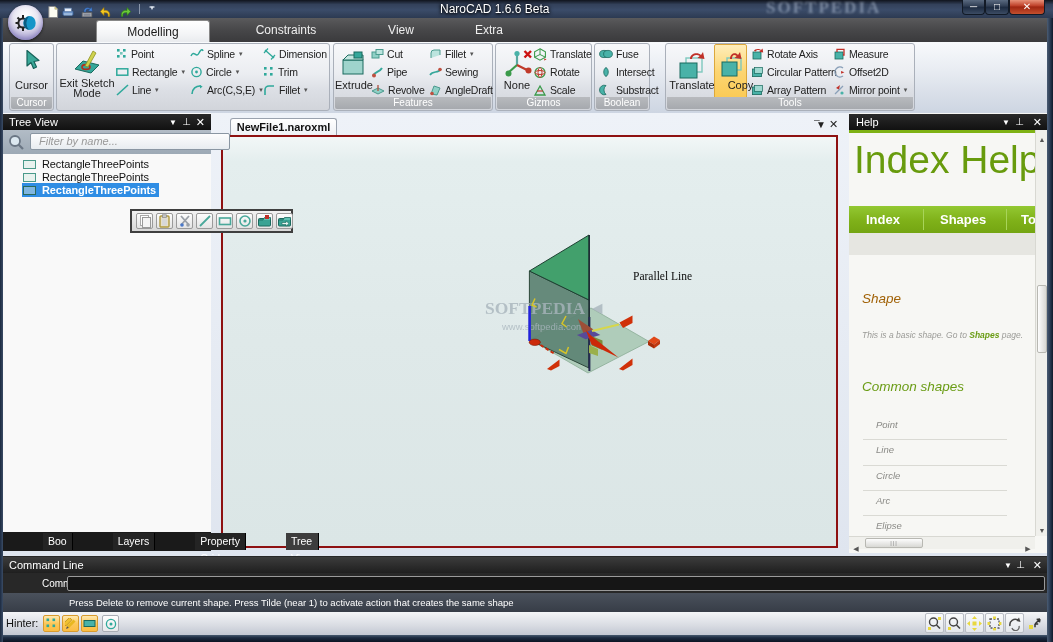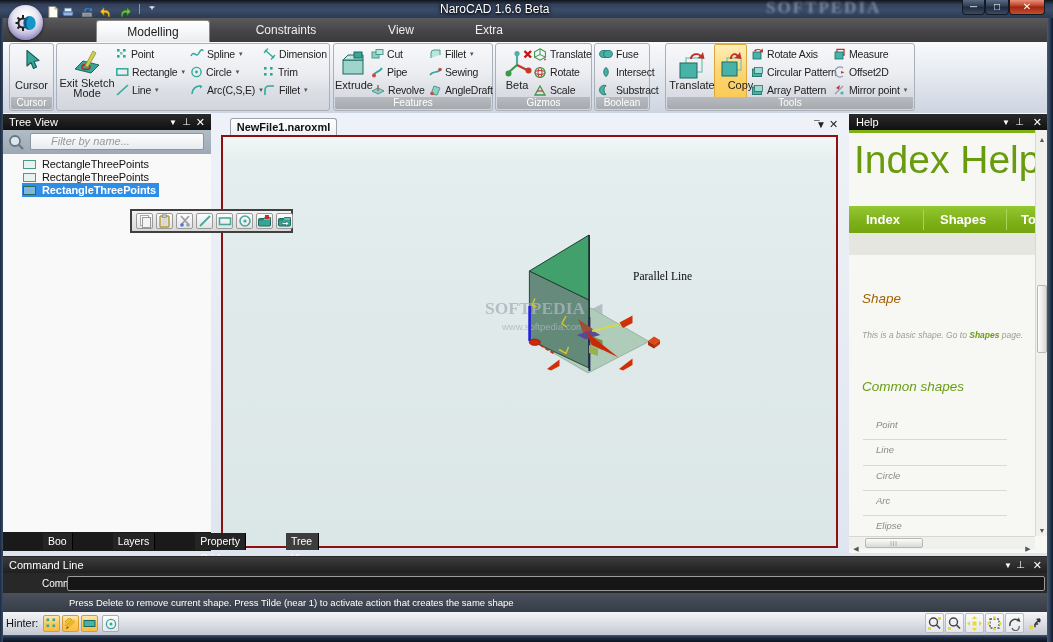--- a/index.html
+++ b/index.html
@@ -39,22 +39,22 @@
 .col{position:absolute;top:1px;}
 .it{height:18px;display:flex;align-items:center;font-size:10.5px;letter-spacing:-0.2px;color:#222;white-space:nowrap;}
 .it svg{margin-right:3px;}
 .da{font-size:7px;color:#555;margin-left:4px;}
 
 #main{position:absolute;left:3px;top:113px;width:1047px;height:443px;background:#dfe5ef;}
 
 #treepanel{position:absolute;left:0;top:0;width:208px;height:438px;background:#f9f9f9;}
 #treehdr{position:absolute;left:0;top:1px;width:208px;height:16px;background:linear-gradient(180deg,#2a2a2a,#111);color:#fff;font-size:11px;}
 #treesearch{position:absolute;left:0;top:17px;width:208px;height:24px;background:linear-gradient(180deg,#b2bcc6,#9da9b5);}
-#searchbox{position:absolute;left:27px;top:3px;width:174px;height:17px;background:linear-gradient(180deg,#fdfdfd,#e8ecf0);border:1px solid #8a96a2;border-radius:2px;box-sizing:border-box;
- font-style:italic;color:#999;font-size:11px;line-height:15px;padding-left:20px;}
+#searchbox{position:absolute;left:27px;top:3px;width:200px;height:17px;background:linear-gradient(180deg,#fdfdfd,#e8ecf0);border:1px solid #8a96a2;border-radius:2px;box-sizing:border-box;
+ font-style:italic;color:#999;font-size:11px;line-height:15px;padding-left:8px;}
 .titem{position:absolute;left:20px;height:14px;display:flex;align-items:center;font-size:11px;letter-spacing:-0.1px;color:#111;}
 .ticon{width:13px;height:9px;border:1.5px solid #4a9a8a;background:#e8f2ee;margin-right:6px;box-sizing:border-box;}
 #treetabs{position:absolute;left:0;top:419px;width:208px;height:19px;background:#1a1a1a;display:flex;}
 .ttab{height:17px;margin-top:1px;line-height:17px;color:#fff;font-size:10.5px;padding:0 5px;background:#242424;border-right:1px solid #000;margin-left:40px;}
 
 #docarea{position:absolute;left:208px;top:0;width:641px;height:443px;background:linear-gradient(180deg,#eef2f8,#dfe5ef);padding-left:24px;}
 #doctab{position:absolute;left:19px;top:5px;width:107px;height:17px;background:linear-gradient(180deg,#fff,#eef1f5);
  border:1px solid #9aa2ae;border-bottom:none;border-radius:3px 3px 0 0;box-sizing:border-box;
  font-size:11px;font-weight:bold;color:#111;text-align:center;line-height:16px;}
 #canvas{position:absolute;left:10px;top:22px;width:617px;height:413px;border:2px solid #8e1111;box-sizing:border-box;
@@ -244,21 +244,21 @@
     <div class="grp" style="left:492px;width:97px;">
       <svg style="position:absolute;left:8px;top:4px;" width="34" height="33" viewBox="0 0 34 33">
         <line x1="13" y1="17" x2="13" y2="7" stroke="#5aa8a0" stroke-width="2.2"></line>
         <line x1="13" y1="17" x2="5" y2="24" stroke="#3a9a4a" stroke-width="2.2"></line>
         <line x1="13" y1="17" x2="23" y2="22" stroke="#c03a2a" stroke-width="2.2"></line>
         <circle cx="13" cy="5.5" r="2.6" fill="#49b2a8"></circle>
         <circle cx="4.5" cy="25.5" r="3" fill="#3a9a4a"></circle>
         <circle cx="24.5" cy="22.5" r="3" fill="#c03a2a"></circle>
         <path d="M20.5 3 L27 9.5 M27 3 L20.5 9.5" stroke="#cc1111" stroke-width="2.4"></path>
       </svg>
-      <div class="cap1" style="left:0;width:42px;top:36px;">Beta</div>
+      <div class="cap1" style="left:0;width:42px;top:36px;">None</div>
       <div class="col" style="left:37px;">
         <div class="it"><svg width="14" height="13" viewBox="0 0 14 13">
               <polygon points="7,0.8 12.4,3.8 12.4,9.2 7,12.2 1.6,9.2 1.6,3.8" fill="none" stroke="#3a9a4a" stroke-width="1.1"></polygon>
               <path d="M7 6.5 L7 0.8 M7 6.5 L12.4 9.2 M7 6.5 L1.6 9.2" stroke="#3a9a4a" stroke-width="1"></path>
               <path d="M11.4 10.2 l2.2 1.4 -2.5 0.8" fill="#c03a2a"></path>
             </svg>Translate</div>
         <div class="it"><svg width="14" height="13" viewBox="0 0 14 13">
               <circle cx="7" cy="6.5" r="5" fill="none" stroke="#3a9a4a" stroke-width="1.2"></circle>
               <ellipse cx="7" cy="6.5" rx="5" ry="2" fill="none" stroke="#c03a2a" stroke-width="1"></ellipse>
               <ellipse cx="7" cy="6.5" rx="2" ry="5" fill="none" stroke="#c03a2a" stroke-width="1"></ellipse>

